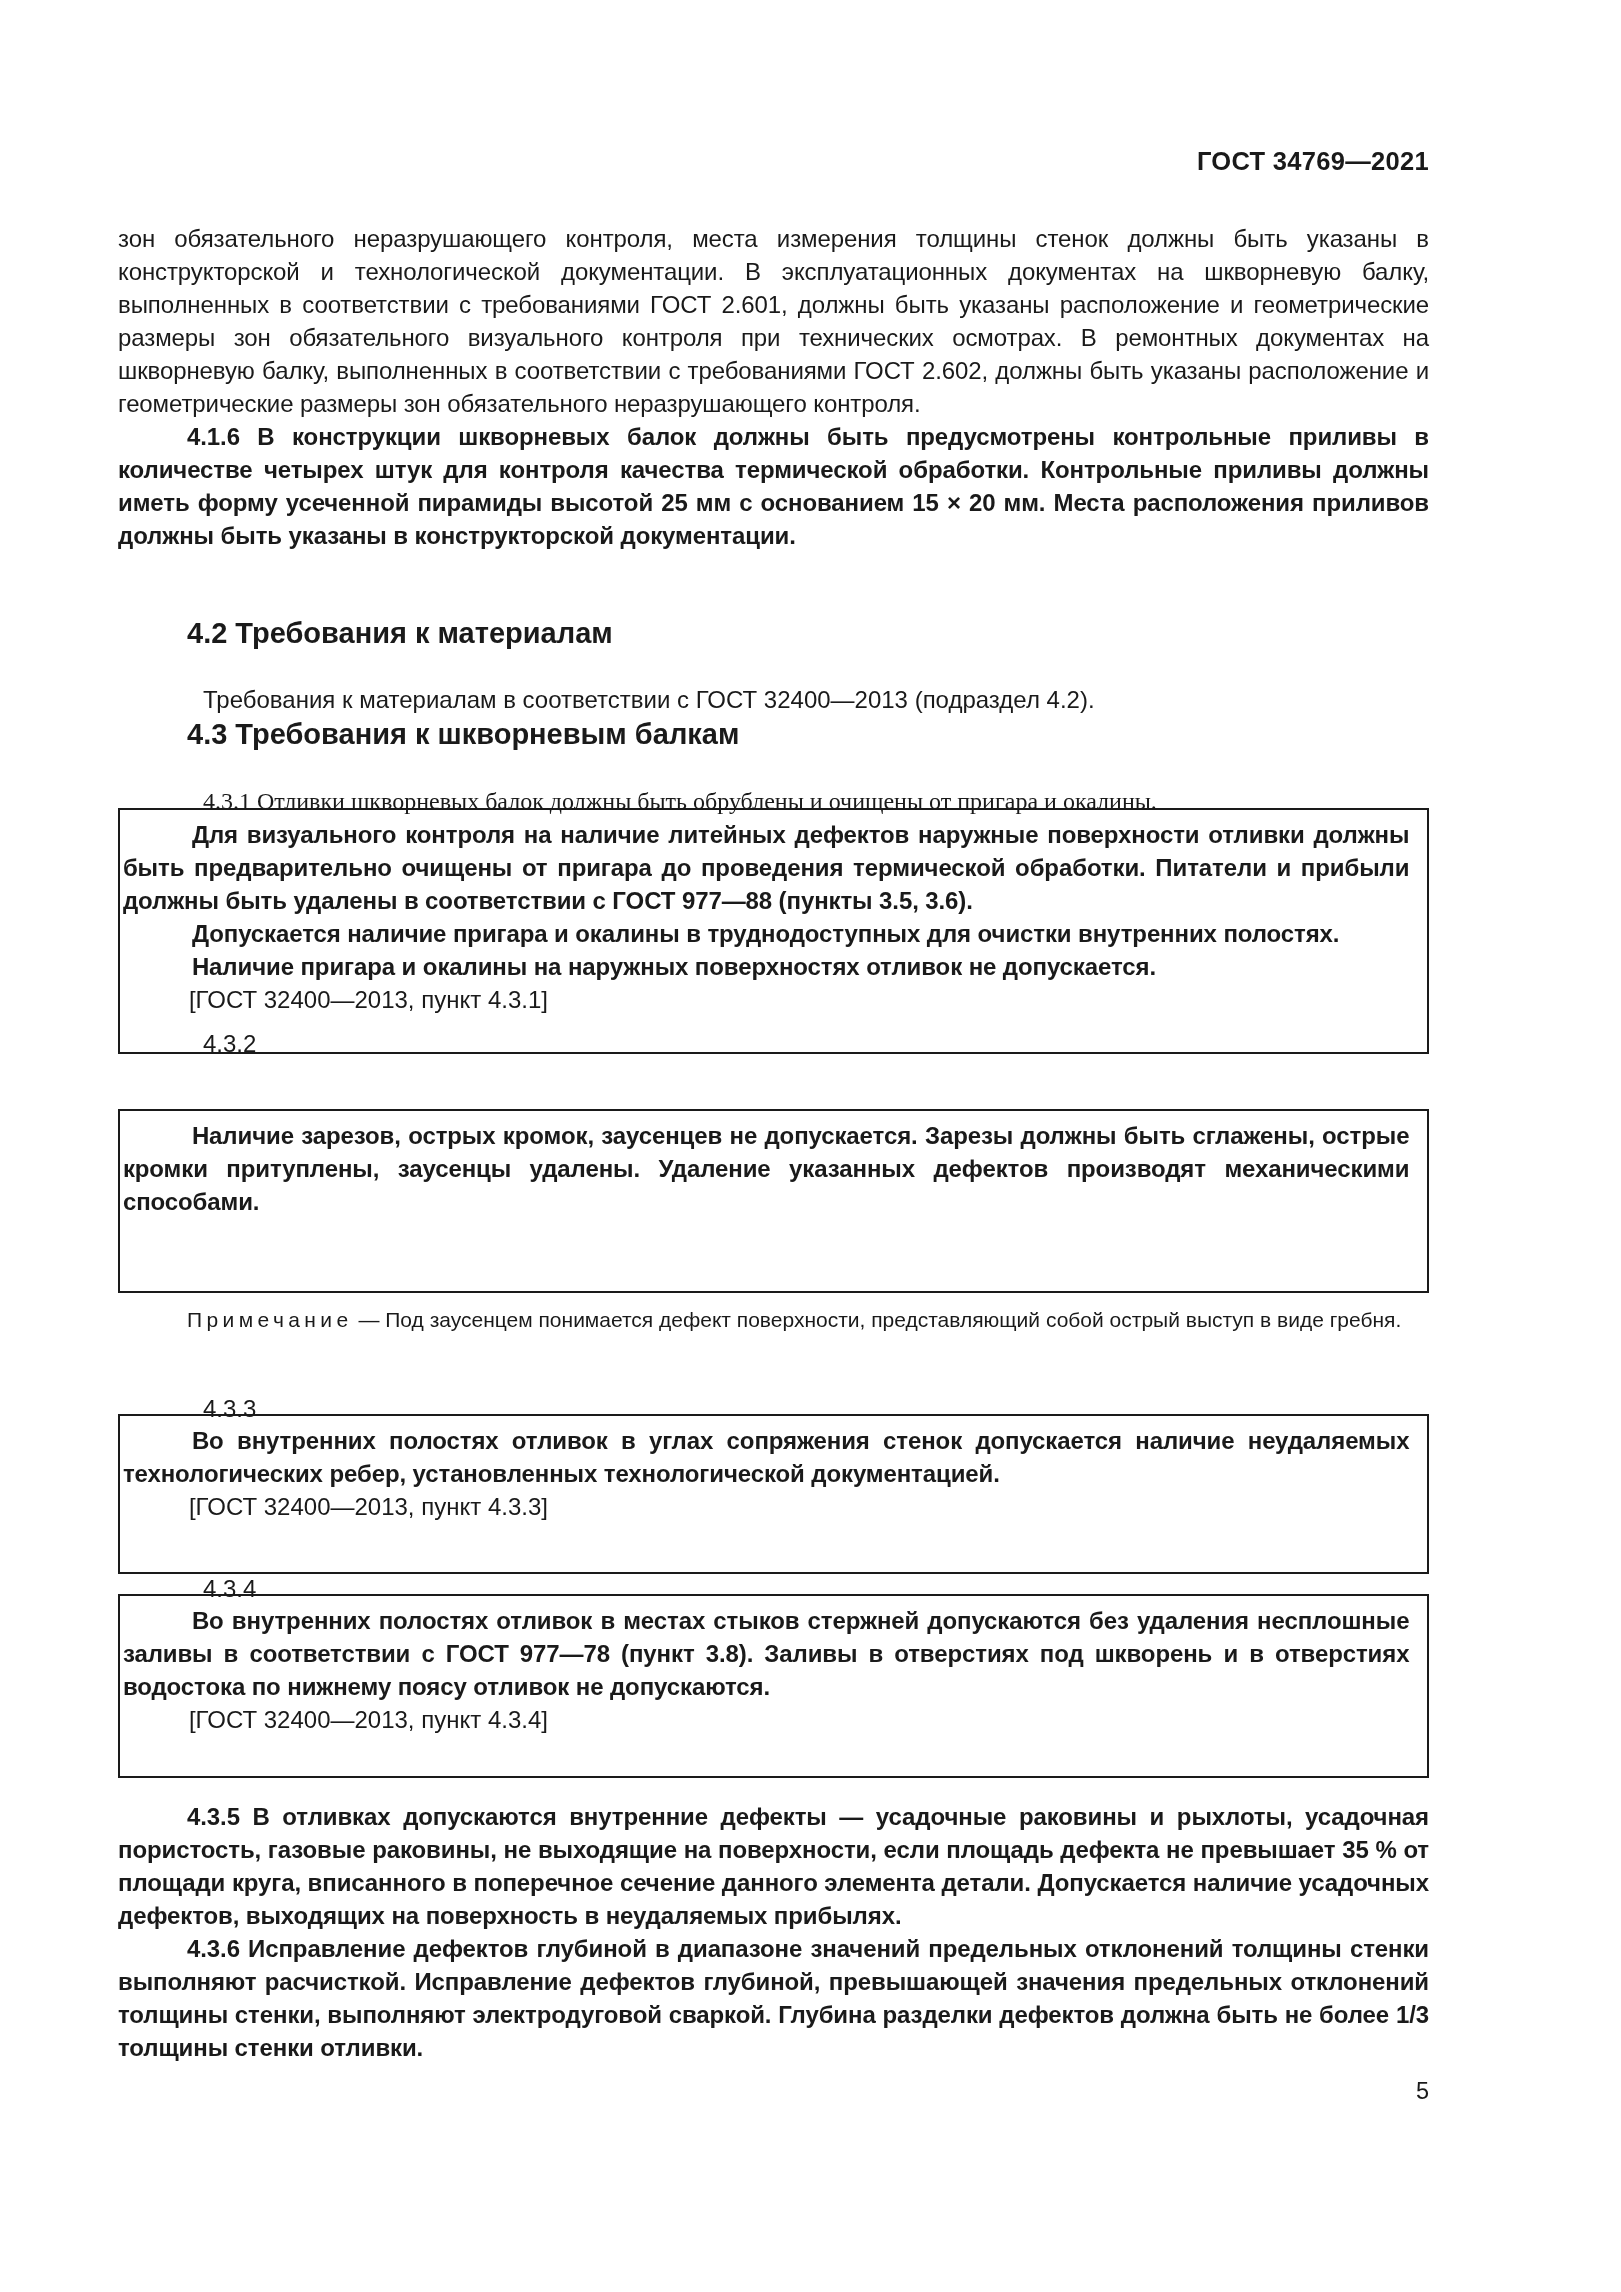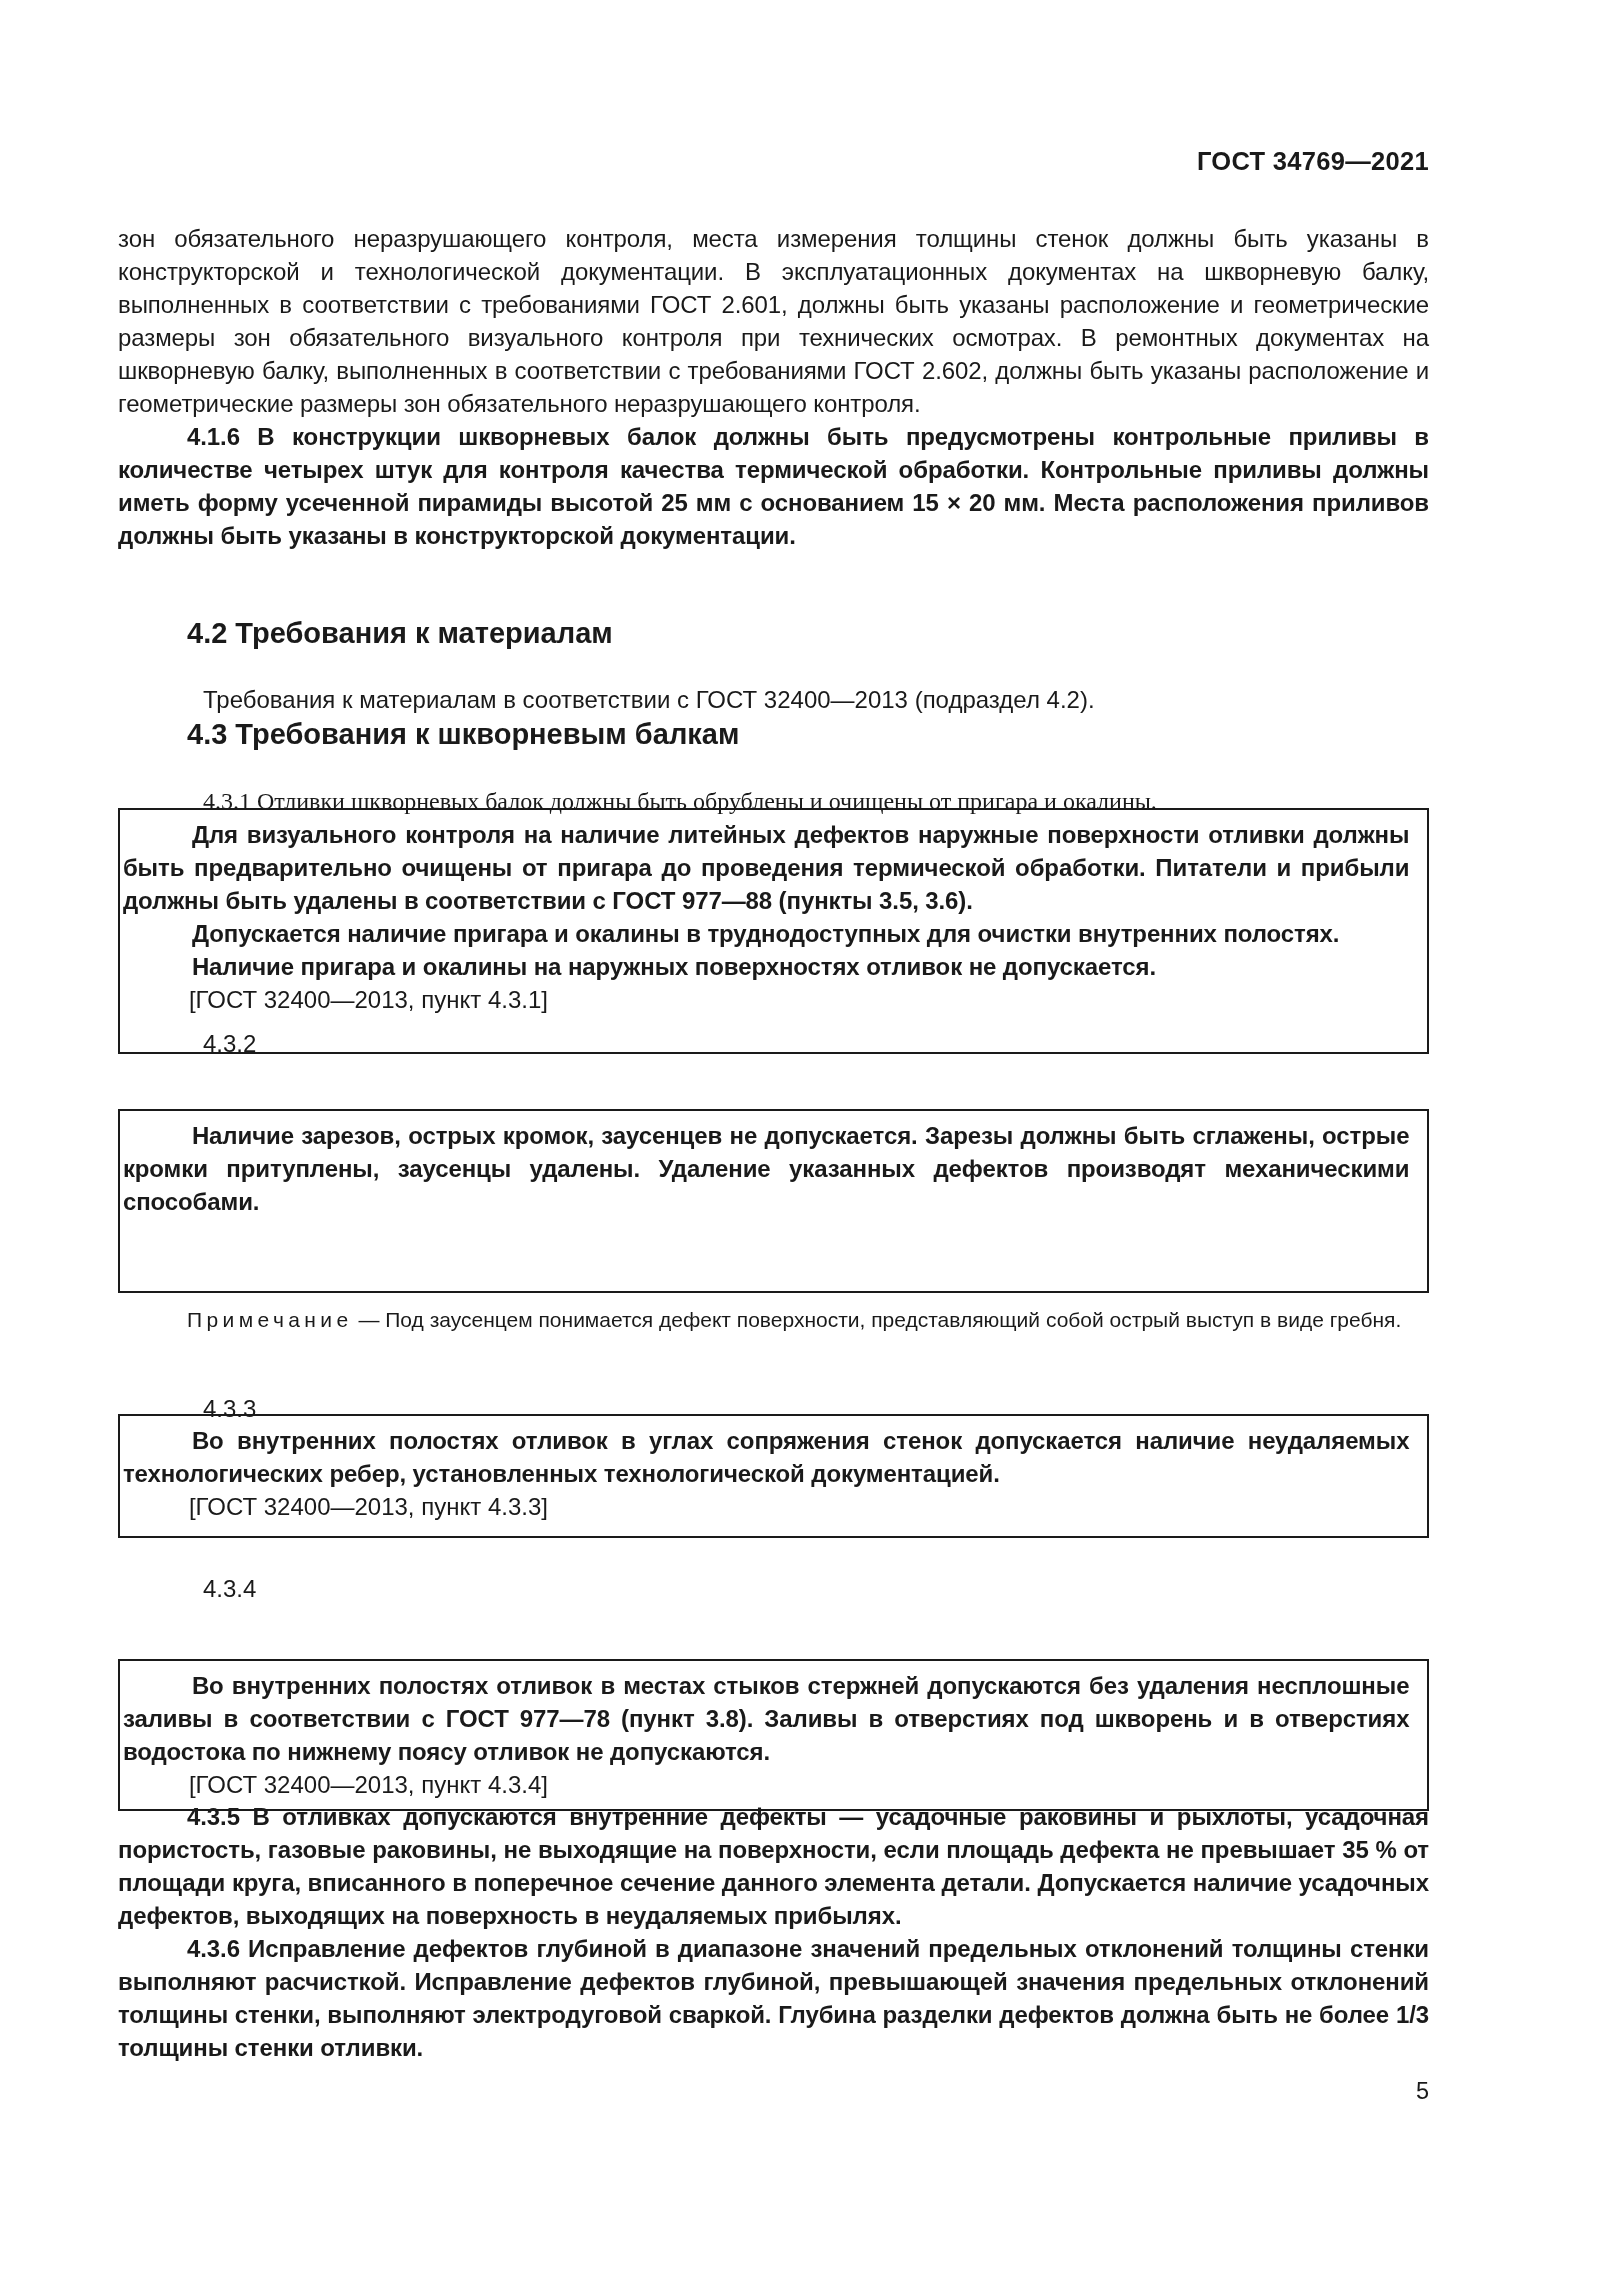--- a/index.html
+++ b/index.html
@@ -120,30 +120,30 @@
   </div>
 
   <div class="abs" style="top: 1305px;">
     <p class="note"><span class="spaced">Примечание</span><span> — Под заусенцем понимается дефект поверхности, представляющий собой острый выступ в виде гребня.</span></p>
   </div>
 
   <div class="abs" style="top: 1376px;">
     <p class="plain-indent">4.3.3</p>
   </div>
 
-  <div class="abs quote-box" style="top: 1414px; height: 124px;">
+  <div class="abs quote-box" style="top: 1414px; height: 160px;">
     <p class="para indent">Во внутренних полостях отливок в углах сопряжения стенок допускается наличие неудаляемых технологических ребер, установленных технологической документацией.</p>
     <p class="ref">[ГОСТ 32400—2013, пункт 4.3.3]</p>
   </div>
 
   <div class="abs" style="top: 1556px;">
     <p class="plain-indent">4.3.4</p>
   </div>
 
-  <div class="abs quote-box" style="top: 1659px; height: 152px;">
+  <div class="abs quote-box" style="top: 1594px; height: 184px;">
     <p class="para indent">Во внутренних полостях отливок в местах стыков стержней допускаются без удаления несплошные заливы в соответствии с ГОСТ 977—78 (пункт 3.8). Заливы в отверстиях под шкворень и в отверстиях водостока по нижнему поясу отливок не допускаются.</p>
     <p class="ref">[ГОСТ 32400—2013, пункт 4.3.4]</p>
   </div>
 
   <div class="abs" style="top: 1800px;">
     <p class="para indent">4.3.5  В отливках допускаются внутренние дефекты — усадочные раковины и рыхлоты, усадочная пористость, газовые раковины, не выходящие на поверхности, если площадь дефекта не превышает 35 % от площади круга, вписанного в поперечное сечение данного элемента детали. Допускается наличие усадочных дефектов, выходящих на поверхность в неудаляемых прибылях.</p>
     <p class="para indent">4.3.6  Исправление дефектов глубиной в диапазоне значений предельных отклонений толщины стенки выполняют расчисткой. Исправление дефектов глубиной, превышающей значения предельных отклонений толщины стенки, выполняют электродуговой сваркой. Глубина разделки дефектов должна быть не более 1/3 толщины стенки отливки.</p>
   </div>
 
   <div class="page-number">5</div>

